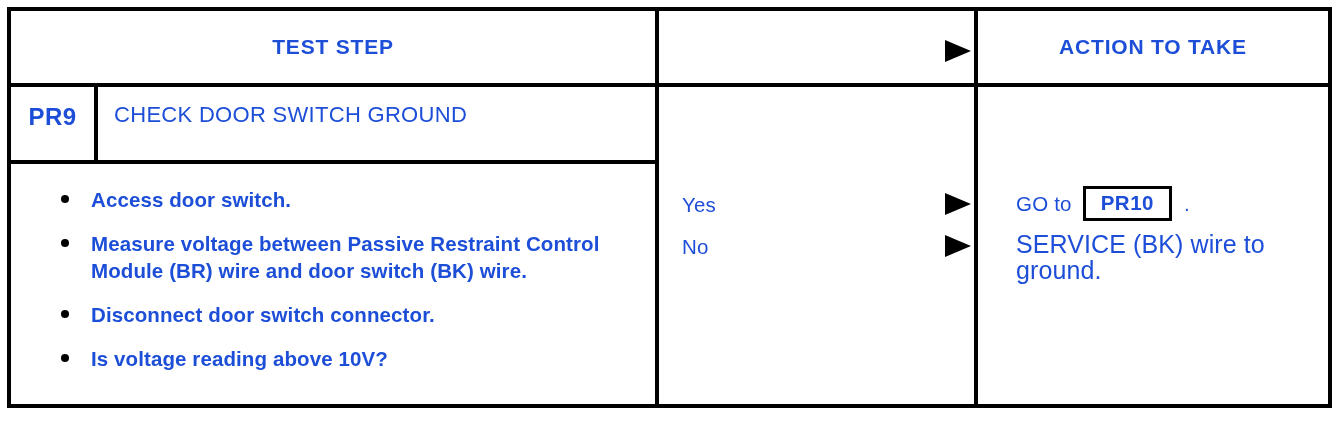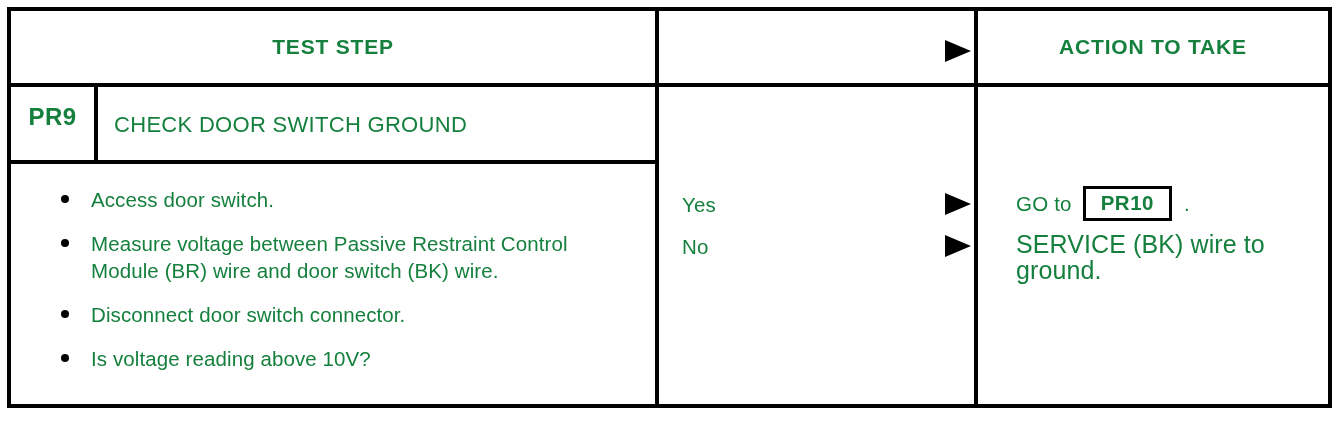--- a/index.html
+++ b/index.html
@@ -6,21 +6,21 @@
     margin: 0;
     padding: 0;
     background: #ffffff;
   }
   #page {
     position: relative;
     width: 1344px;
     height: 434px;
     background: #ffffff;
     font-family: "Liberation Sans", sans-serif;
-    color: #15803d;
+    color: #1d4ed8;
     overflow: hidden;
   }
 
   
   #table-frame {
     position: absolute;
     left: 7px;
     top: 7px;
     width: 1325px;   
     height: 401px;   
@@ -107,21 +107,21 @@
     font-weight: bold;
     font-size: 24px;
     letter-spacing: 0.5px;
   }
   #pr9-title {
     position: absolute;
     left: 87px;
     top: 76px;
     width: 557px;
     height: 73px;
-    padding: 25px 0 0 16px;
+    padding: 15px 0 0 16px;
     box-sizing: border-box;
     font-size: 22px;
     letter-spacing: 0.3px;
   }
 
   
   #test-step-body {
     position: absolute;
     left: 0;
     top: 153px;
@@ -139,21 +139,21 @@
     letter-spacing: 0.1px;
   }
   .bullet-dot {
     flex: 0 0 auto;
     width: 8px;
     height: 8px;
     border-radius: 50%;
     background: #000;
     margin: 9px 22px 0 0;
   }
-  .bullet-text { flex: 1 1 auto; }
+  .bullet-text { flex: 1 1 auto; font-weight: bold; }
 
   
   #result-body {
     position: absolute;
     left: 648px;
     top: 153px;
     width: 274px;
     height: 244px;
   }
   .result-line {

